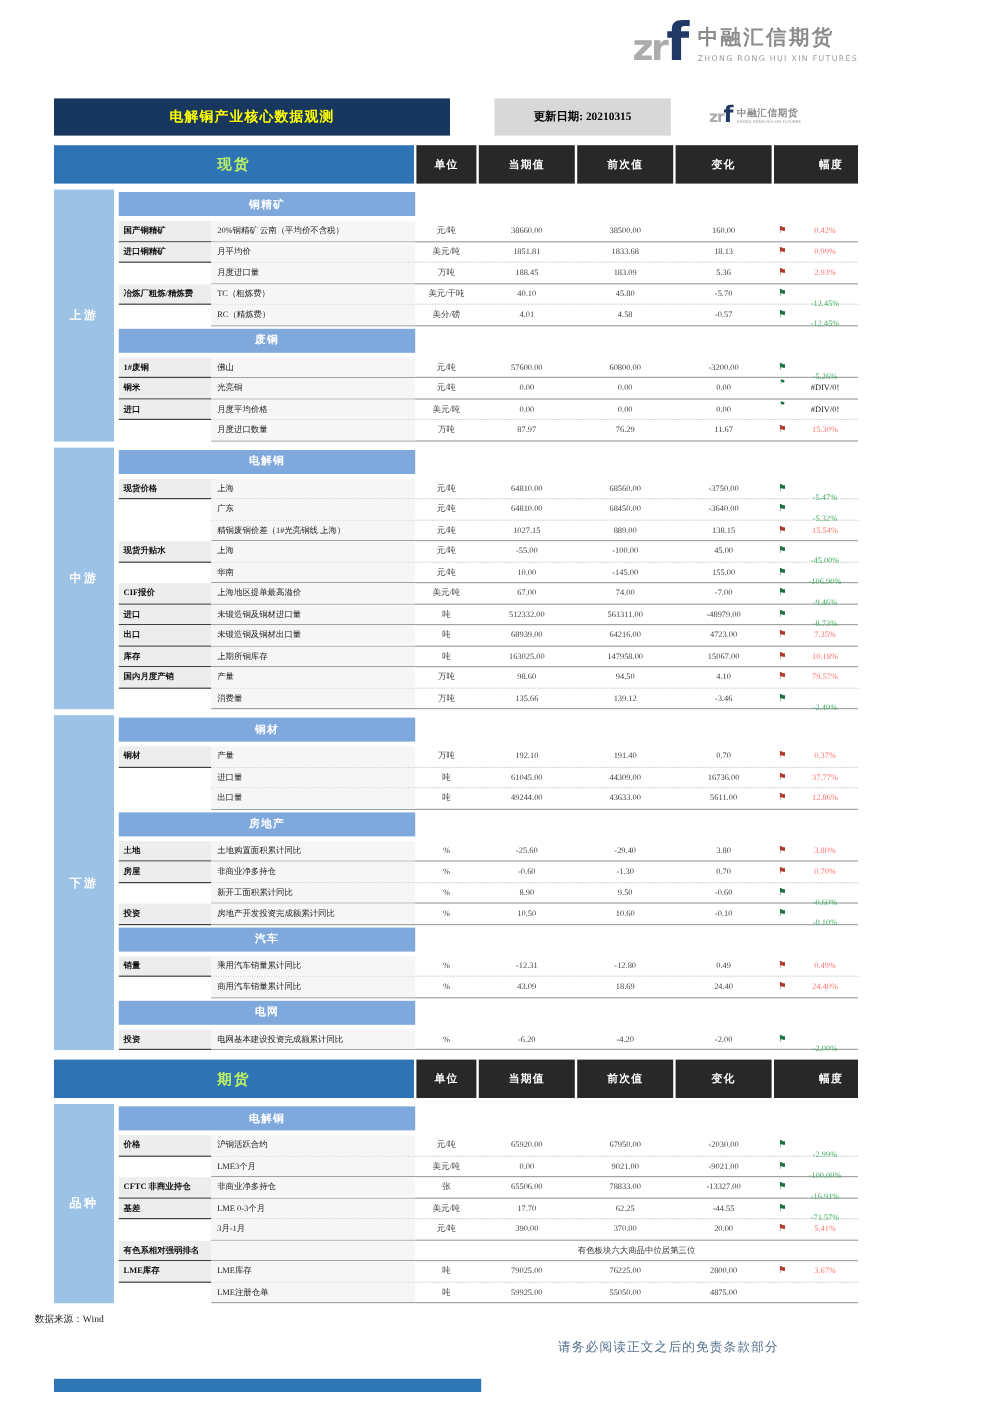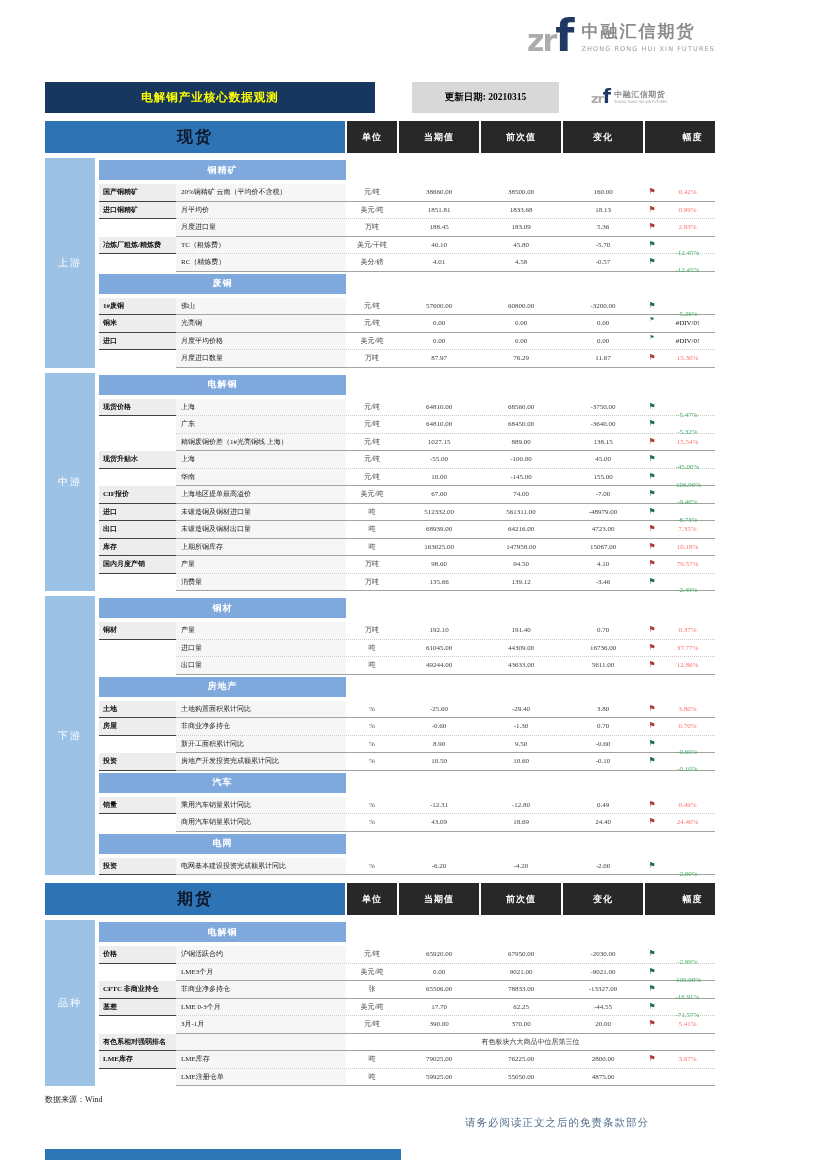--- a/index.html
+++ b/index.html
@@ -28,29 +28,29 @@
 
   .mini { display:flex; align-items:flex-start; font-family:"DejaVu Sans","Liberation Sans",sans-serif; }
   .mini .zr { font-size:13px; font-weight:bold; color:#ACACAC; letter-spacing:-1px; line-height:18px; }
   .mini .f  { font-size:19px; font-weight:bold; color:#1F3864; line-height:18px; }
   .mini-text { display:flex; flex-direction:column; margin-left:3px; margin-top:2px; }
   .mini-text .cn { font-size:8px; font-weight:bold; color:#8C8C8C; letter-spacing:0.5px; }
   .mini-text .en { font-size:6px; color:#9A9A9A; transform:scale(0.55); transform-origin:left top; white-space:nowrap; }
 
   
   .table-header { display:flex; height:32px; margin-top:8px; }
-  .th-blue { width:300px; background:#2E74B5; color:#0f172a; font-weight:bold; font-size:16px;
+  .th-blue { width:300px; background:#2E74B5; color:#bef264; font-weight:bold; font-size:12px;
              display:flex; align-items:center; justify-content:center; letter-spacing:2px; }
   .th-dark { background:#282828; color:#fff; font-weight:bold; font-size:9px; margin-left:2px;
              display:flex; align-items:center; justify-content:center; letter-spacing:1px; }
   .th-u { width:50px; } .th-v { width:80px; } .th-a { width:70px;padding-left:25px; }
 
   
   .group { display:flex; margin-top:5px; }
-  .sidebar { width:50px; background:#9CC2E5; color:#fff; font-weight:normal; font-size:10px;
+  .sidebar { width:50px; background:#9CC2E5; color:#fff; font-weight:bold; font-size:10px;
              display:flex; align-items:center; justify-content:center; letter-spacing:2px; margin-right:4px; }
   .sections { width:616px; }
   .band { width:247px; height:20px; margin:2px 0 4px 0; background:#7FA8DC; color:#fff;
           font-weight:bold; font-size:9px; display:flex; align-items:center; justify-content:center; letter-spacing:1px; }
   .row { display:flex; height:17.5px; }
   .c-label { width:77px; padding-left:4px; font-size:7px; font-weight:bold; color:#111;
              display:flex; align-items:center; }
   .c-label.has-label { background:#EDEDED; border-bottom:1.5px solid #404040; }
   .rest { width:539px; display:flex;justify-content:flex-end; }
   .rest.dotted { border-bottom:1px dotted #C9C9C9; }
@@ -65,21 +65,21 @@
           font-family:"DejaVu Sans",sans-serif; }
   .flag.up   { color:#B03A2E; }
   .flag.down { color:#1E7145; }
   .flag.zero { color:#1E7145; font-size:5.5px; align-self:flex-start; margin-top:2px; }
   .amp-text { flex:1; text-align:center; font-size:7px; }
   .amp-text.red   { color:#FF7070; }
   .amp-text.green { color:#3FAE60;margin-top:16px; }
   .amp-text.dark  { color:#1a1a1a; }
 
   
-  .source { position:absolute; left:45px; top:1094px; font-size:8px; color:#222; }
+  .source { position:absolute; left:29px; top:1094px; font-size:8px; color:#222; }
   .disclaimer { position:absolute; left:465px; top:1116px; font-size:10.5px; color:#54708C; letter-spacing:1px; }
   .bottom-bar { position:absolute; left:45px; top:1149px; width:356px; height:11px; background:#2E75B5; }
 </style>
 </head>
 <body>
 
 <div class="brand">
   <span>
     <span class="zr">zr</span><span class="f">f</span>
   </span>

